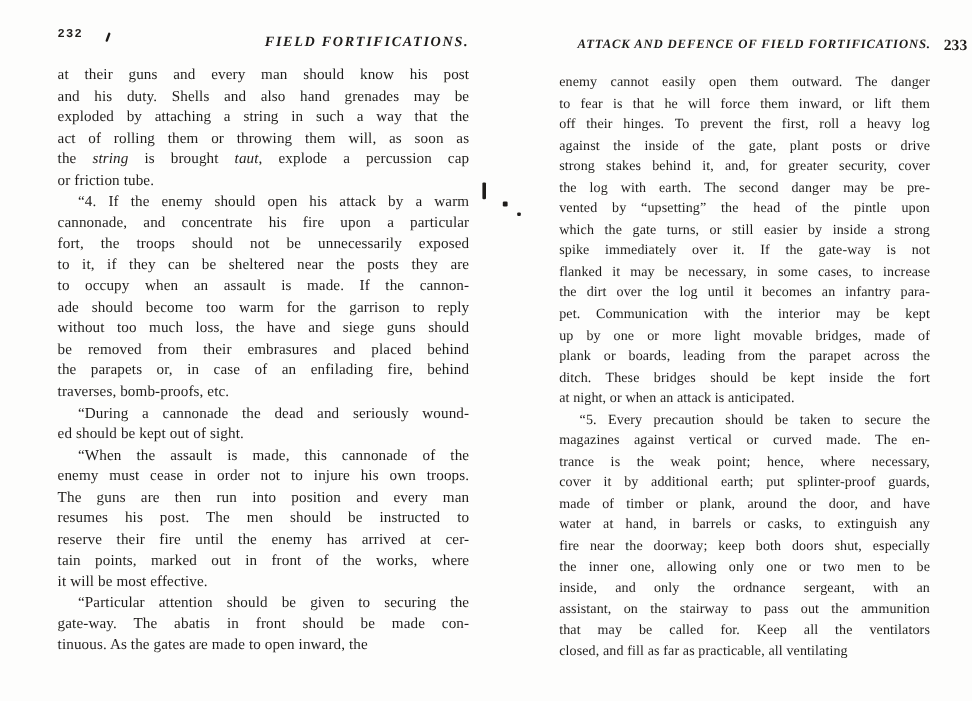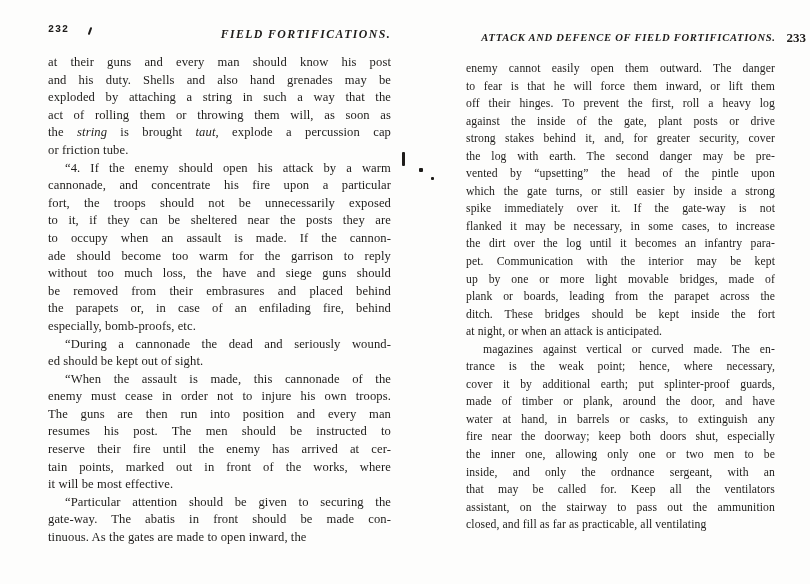--- a/index.html
+++ b/index.html
@@ -68,21 +68,21 @@
       <div class="para indent">
         <div class="line">“4. If the enemy should open his attack by a warm</div>
         <div class="line">cannonade, and concentrate his fire upon a particular</div>
         <div class="line">fort, the troops should not be unnecessarily exposed</div>
         <div class="line">to it, if they can be sheltered near the posts they are</div>
         <div class="line">to occupy when an assault is made. If the cannon-</div>
         <div class="line">ade should become too warm for the garrison to reply</div>
         <div class="line">without too much loss, the have and siege guns should</div>
         <div class="line">be removed from their embrasures and placed behind</div>
         <div class="line">the parapets or, in case of an enfilading fire, behind</div>
-        <div class="line last">especially, bomb-proofs, etc.</div>
+        <div class="line last">traverses, bomb-proofs, etc.</div>
       </div>
       <div class="para indent">
         <div class="line">“During a cannonade the dead and seriously wound-</div>
         <div class="line last">ed should be kept out of sight.</div>
       </div>
       <div class="para indent">
         <div class="line">“When the assault is made, this cannonade of the</div>
         <div class="line">enemy must cease in order not to injure his own troops.</div>
         <div class="line">The guns are then run into position and every man</div>
         <div class="line">resumes his post. The men should be instructed to</div>
@@ -110,30 +110,31 @@
         <div class="line">spike immediately over it. If the gate-way is not</div>
         <div class="line">flanked it may be necessary, in some cases, to increase</div>
         <div class="line">the dirt over the log until it becomes an infantry para-</div>
         <div class="line">pet. Communication with the interior may be kept</div>
         <div class="line">up by one or more light movable bridges, made of</div>
         <div class="line">plank or boards, leading from the parapet across the</div>
         <div class="line">ditch. These bridges should be kept inside the fort</div>
         <div class="line last">at night, or when an attack is anticipated.</div>
       </div>
       <div class="para indent">
+        <div class="line">“5. Every precaution should be taken to secure the</div>
         <div class="line">magazines against vertical or curved made. The en-</div>
         <div class="line">trance is the weak point; hence, where necessary,</div>
         <div class="line">cover it by additional earth; put splinter-proof guards,</div>
         <div class="line">made of timber or plank, around the door, and have</div>
         <div class="line">water at hand, in barrels or casks, to extinguish any</div>
         <div class="line">fire near the doorway; keep both doors shut, especially</div>
         <div class="line">the inner one, allowing only one or two men to be</div>
         <div class="line">inside, and only the ordnance sergeant, with an</div>
+        <div class="line">assistant, on the stairway to pass out the ammunition</div>
         <div class="line">that may be called for. Keep all the ventilators</div>
-        <div class="line">assistant, on the stairway to pass out the ammunition</div>
         <div class="line last">closed, and fill as far as practicable, all ventilating</div>
       </div>
     </div>
 
 <div class="artifact" style="left: 402px; top: 152px; width: 3px; height: 14px;"></div>
     <div class="artifact" style="left: 419px; top: 168px; width: 4px; height: 4px;"></div>
     <div class="artifact" style="left: 431px; top: 177px; width: 3px; height: 3px;"></div>
     <div class="artifact" style="left: 89px; top: 27px; width: 2px; height: 8px; transform: rotate(20deg);"></div>
   </div>
 

